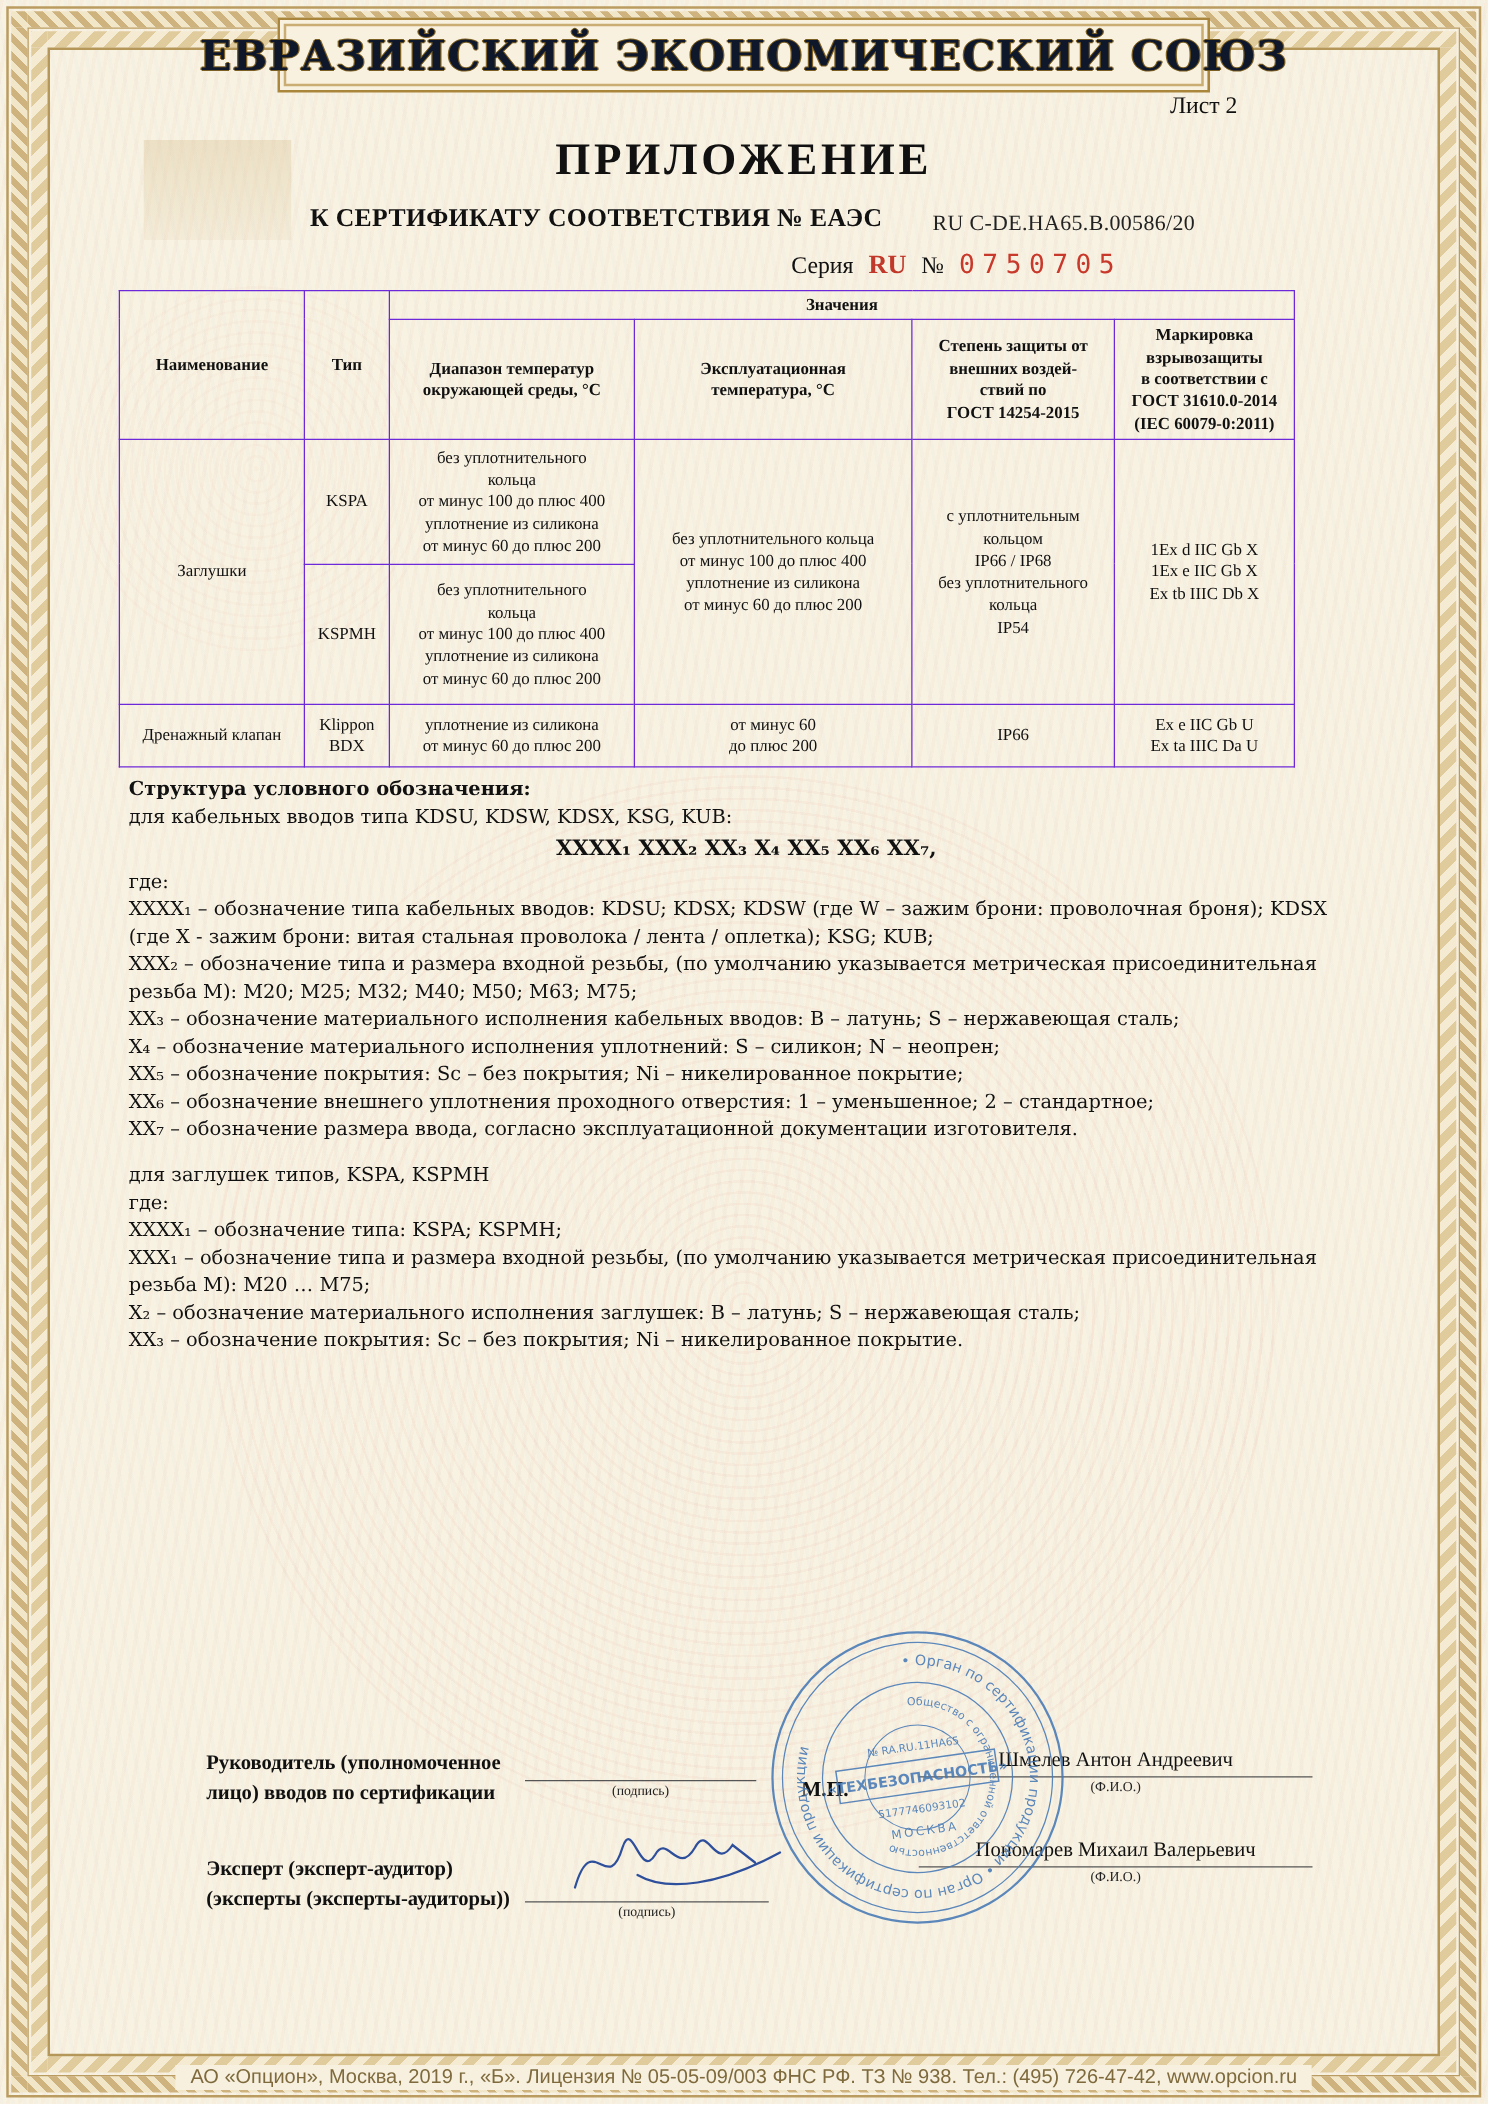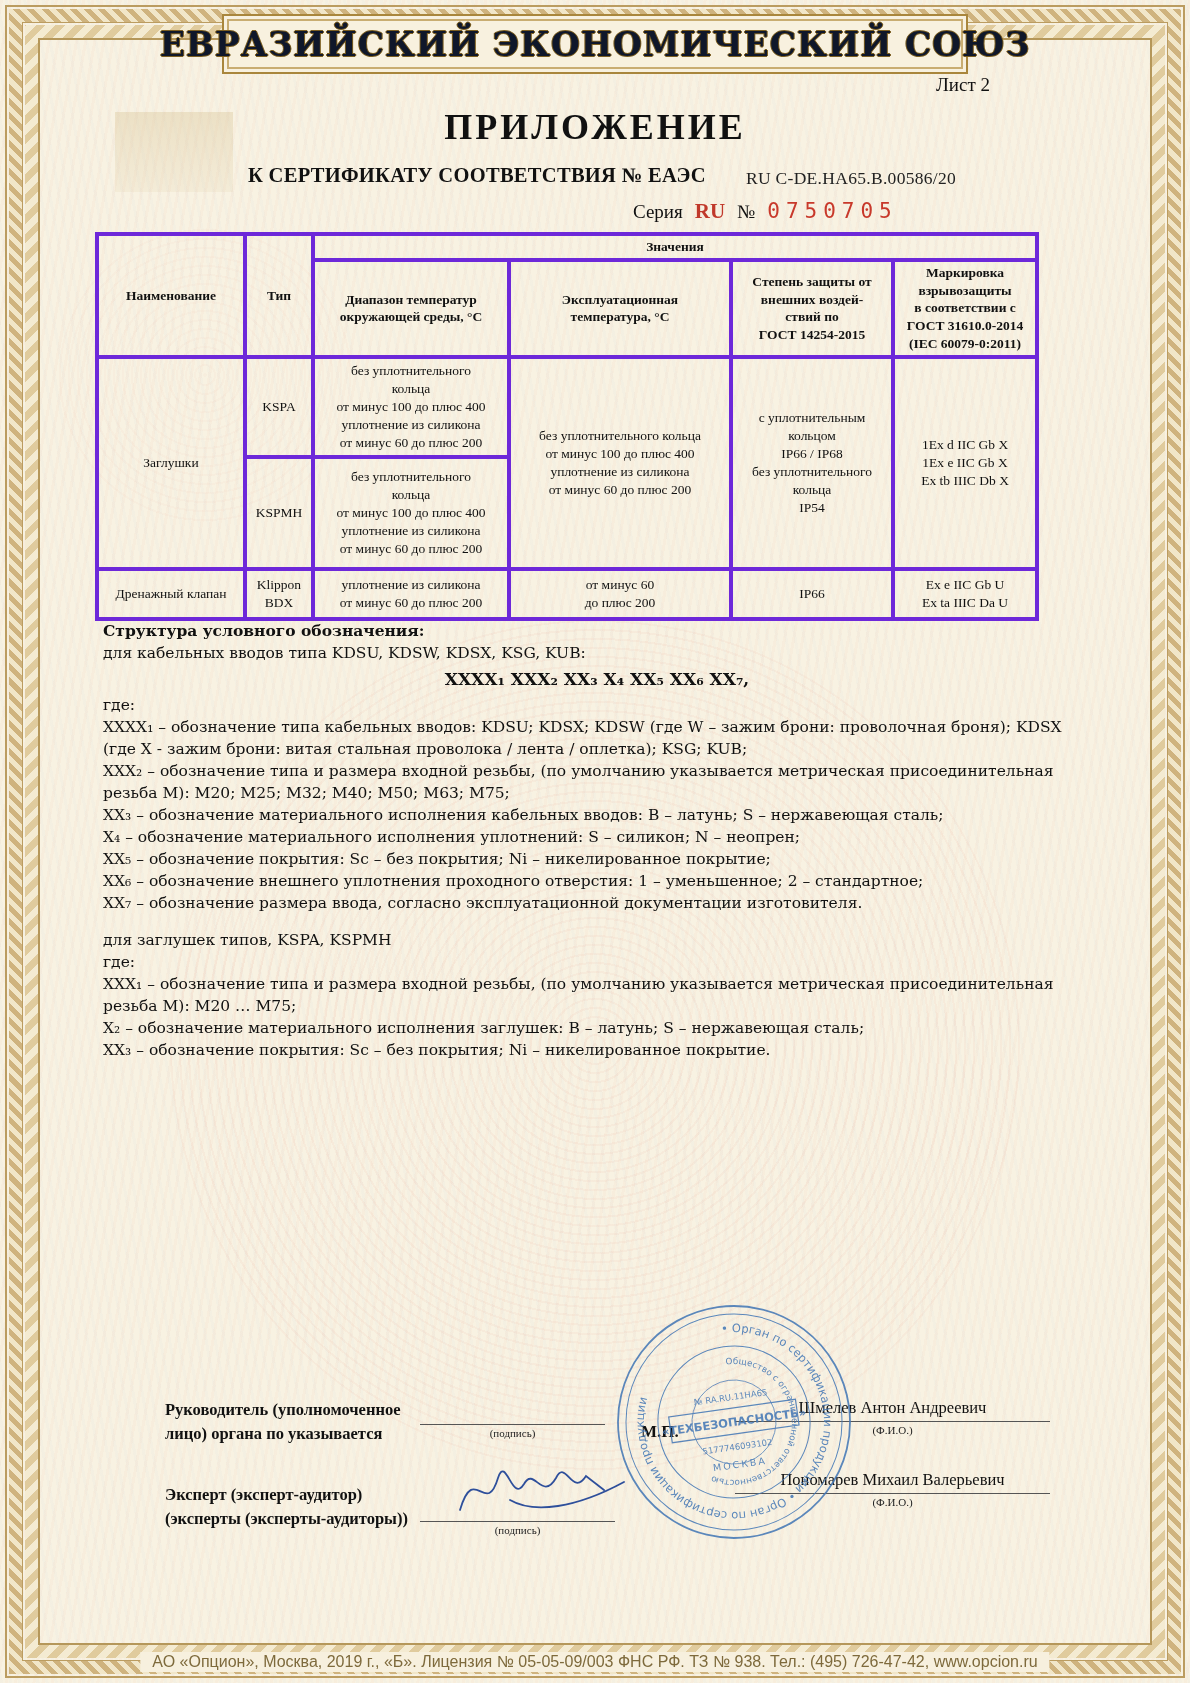--- a/index.html
+++ b/index.html
@@ -47,21 +47,21 @@
   #subtitle-label{left:248px;top:164px;font-size:20.5px;font-weight:bold;letter-spacing:.3px;}
   #cert-number{left:746px;top:168px;font-size:17.5px;letter-spacing:.3px;color:#222;}
   #series{left:633px;top:199px;display:flex;align-items:baseline;gap:12px;}
   .series-label{font-size:19px;}
   .series-value{font-size:21px;font-weight:bold;color:#c0392b;}
   .series-numsign{font-size:19px;}
   .series-number{font-size:21px;color:#c8392b;letter-spacing:6px;font-family:"DejaVu Sans Mono",monospace;}
   
   #spec-table{position:absolute;left:95px;top:232px;width:940px;border-collapse:collapse;table-layout:fixed;}
   #spec-table th,#spec-table td{
-    border:4px solid #6d28d9;text-align:center;vertical-align:middle;
+    border:1px solid #6d28d9;text-align:center;vertical-align:middle;
     padding:2px 3px;white-space:pre-line;line-height:1.32;font-size:13.5px;
   }
   #spec-table th{font-weight:bold;}
   tr.hdr1{height:22px;} tr.hdr2{height:96px;}
   tr.r1{height:100px;} tr.r2{height:112px;} tr.r3{height:50px;}
   td.namecol{font-size:14px;}
   
   #structure{position:absolute;left:103px;top:620px;width:988px;
     font-family:"DejaVu Serif","DejaVu Sans",serif;font-size:15.5px;line-height:1.42;}
   #structure .hline{font-weight:bold;}
@@ -198,28 +198,29 @@
   <div>XXXX₁ – обозначение типа кабельных вводов: KDSU; KDSX; KDSW (где W – зажим брони: проволочная броня); KDSX (где X - зажим брони: витая стальная проволока / лента / оплетка); KSG; KUB;</div>
   <div>XXX₂ – обозначение типа и размера входной резьбы, (по умолчанию указывается метрическая присоединительная резьба М): М20; М25; М32; М40; М50; М63; М75;</div>
   <div>XX₃ – обозначение материального исполнения кабельных вводов: B – латунь; S – нержавеющая сталь;</div>
   <div>X₄ – обозначение материального исполнения уплотнений: S – силикон; N – неопрен;</div>
   <div>XX₅ – обозначение покрытия: Sc – без покрытия; Ni – никелированное покрытие;</div>
   <div>XX₆ – обозначение внешнего уплотнения проходного отверстия: 1 – уменьшенное; 2 – стандартное;</div>
   <div>XX₇ – обозначение размера ввода, согласно эксплуатационной документации изготовителя.</div>
   <div class="gap"></div>
   <div>для заглушек типов, KSPA, KSPMH</div>
   <div>где:</div>
+  <div>XXXX₁ – обозначение типа: KSPA; KSPMH;</div>
   <div>XXX₁ – обозначение типа и размера входной резьбы, (по умолчанию указывается метрическая присоединительная резьба М): М20 … М75;</div>
   <div>X₂ – обозначение материального исполнения заглушек: B – латунь; S – нержавеющая сталь;</div>
   <div>XX₃ – обозначение покрытия: Sc – без покрытия; Ni – никелированное покрытие.</div>
 </div>
 
 <div id="signatures">
   <div class="sig-label pre" style="left:0;top:0;">Руководитель (уполномоченное
-лицо) органа по указывается</div>
+лицо) вводов по сертификации</div>
   <div class="sigline" style="left:255px;top:2px;">
     <div class="line"></div>
     <div class="caption">(подпись)</div>
   </div>
   <div class="mp" style="left:476px;top:24px;">М.П.</div>
   <div class="nameblock" style="left:570px;top:0;">
     <div class="name">Шмелев Антон Андреевич</div>
     <div class="caption">(Ф.И.О.)</div>
   </div>
 

